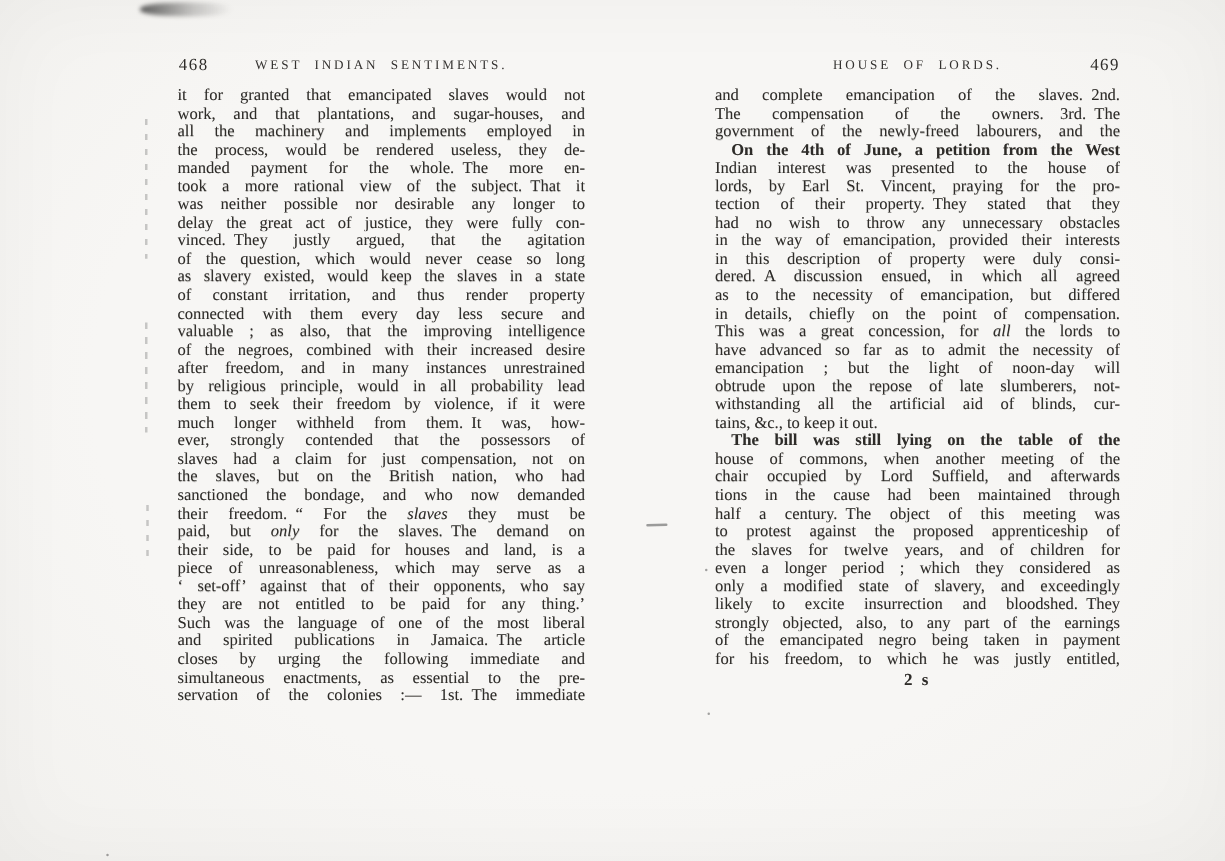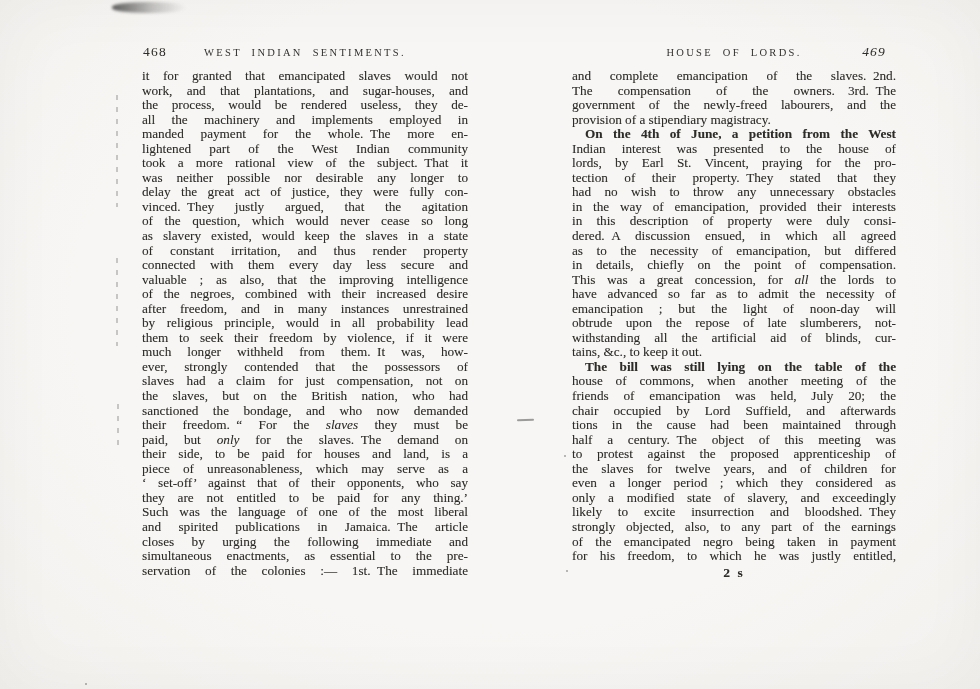--- a/index.html
+++ b/index.html
@@ -19,21 +19,21 @@
   .page { position: absolute; top: 44px; }
   .page-left  { left: 142px; width: 326px; }
   .page-right { left: 572px; width: 324px; }
 
   .phead { position: relative; height: 17px; margin-bottom: 8px; }
   .pnum {
     position: absolute; top: 0;
     font-size: 13.5px; letter-spacing: 1.2px;
   }
   .page-left  .pnum { left: 1px; }
-  .page-right .pnum { right: 10px; font-style: italic; }
+  .page-right .pnum { right: 0; }
   .ptitle {
     display: block; text-align: center;
     font-size: 10.5px; font-weight: normal;
     letter-spacing: 2.3px; word-spacing: 5px;
     padding-top: 3px;
     color: #343230;
   }
 
   .pbody {
     font-size: 13.2px;
@@ -102,24 +102,23 @@
   <div class="artifact speck speck3"></div>
 
   <div class="page page-left">
     <div class="phead">
       <span class="pnum">468</span>
       <span class="ptitle">WEST INDIAN SENTIMENTS.</span>
     </div>
     <div class="pbody">
         <div class="line"><span>it for granted that emancipated slaves would not</span></div>
         <div class="line"><span>work, and that plantations, and sugar-houses, and</span></div>
+        <div class="line"><span>all the machinery and implements employed in</span></div>
         <div class="line"><span>the process, would be rendered useless, they de-</span></div>
-        <div class="line"><span>all the machinery and implements employed in</span></div>
         <div class="line"><span>manded payment for the whole. The more en-</span></div>
-        <div class="line"><span>lightened part of the West Indian community</span></div>
         <div class="line"><span>took a more rational view of the subject. That it</span></div>
         <div class="line"><span>was neither possible nor desirable any longer to</span></div>
         <div class="line"><span>delay the great act of justice, they were fully con-</span></div>
         <div class="line"><span>vinced. They justly argued, that the agitation</span></div>
         <div class="line"><span>of the question, which would never cease so long</span></div>
         <div class="line"><span>as slavery existed, would keep the slaves in a state</span></div>
         <div class="line"><span>of constant irritation, and thus render property</span></div>
         <div class="line"><span>connected with them every day less secure and</span></div>
         <div class="line"><span>valuable ; as also, that the improving intelligence</span></div>
         <div class="line"><span>of the negroes, combined with their increased desire</span></div>
@@ -147,40 +146,38 @@
 
   <div class="page page-right">
     <div class="phead">
       <span class="pnum">469</span>
       <span class="ptitle">HOUSE OF LORDS.</span>
     </div>
     <div class="pbody">
         <div class="line"><span>and complete emancipation of the slaves. 2nd.</span></div>
         <div class="line"><span>The compensation of the owners.  3rd. The</span></div>
         <div class="line"><span>government of the newly-freed labourers, and the</span></div>
-        <div class="line end"><span>provision of a stipendiary magistracy.</span></div>
         <div class="line indent"><span>On the 4th of June, a petition from the West</span></div>
         <div class="line"><span>Indian interest was presented to the house of</span></div>
         <div class="line"><span>lords, by Earl St. Vincent, praying for the pro-</span></div>
         <div class="line"><span>tection of their property. They stated that they</span></div>
         <div class="line"><span>had no wish to throw any unnecessary obstacles</span></div>
         <div class="line"><span>in the way of emancipation, provided their interests</span></div>
         <div class="line"><span>in this description of property were duly consi-</span></div>
         <div class="line"><span>dered. A discussion ensued, in which all agreed</span></div>
         <div class="line"><span>as to the necessity of emancipation, but differed</span></div>
         <div class="line"><span>in details, chiefly on the point of compensation.</span></div>
         <div class="line"><span>This was a great concession, for </span><i>all</i><span> the lords to</span></div>
         <div class="line"><span>have advanced so far as to admit the necessity of</span></div>
         <div class="line"><span>emancipation ; but the light of noon-day will</span></div>
         <div class="line"><span>obtrude upon the repose of late slumberers, not-</span></div>
         <div class="line"><span>withstanding all the artificial aid of blinds, cur-</span></div>
         <div class="line end"><span>tains, &amp;c., to keep it out.</span></div>
         <div class="line indent"><span>The bill was still lying on the table of the</span></div>
         <div class="line"><span>house of commons, when another meeting of the</span></div>
-        <div class="line"><span>friends of emancipation was held, July 20; the</span></div>
         <div class="line"><span>chair occupied by Lord Suffield, and afterwards</span></div>
         <div class="line"><span>tions in the cause had been maintained through</span></div>
         <div class="line"><span>half a century. The object of this meeting was</span></div>
         <div class="line"><span>to protest against the proposed apprenticeship of</span></div>
         <div class="line"><span>the slaves for twelve years, and of children for</span></div>
         <div class="line"><span>even a longer period ; which they considered as</span></div>
         <div class="line"><span>only a modified state of slavery, and exceedingly</span></div>
         <div class="line"><span>likely to excite insurrection and bloodshed. They</span></div>
         <div class="line"><span>strongly objected, also, to any part of the earnings</span></div>
         <div class="line"><span>of the emancipated negro being taken in payment</span></div>

